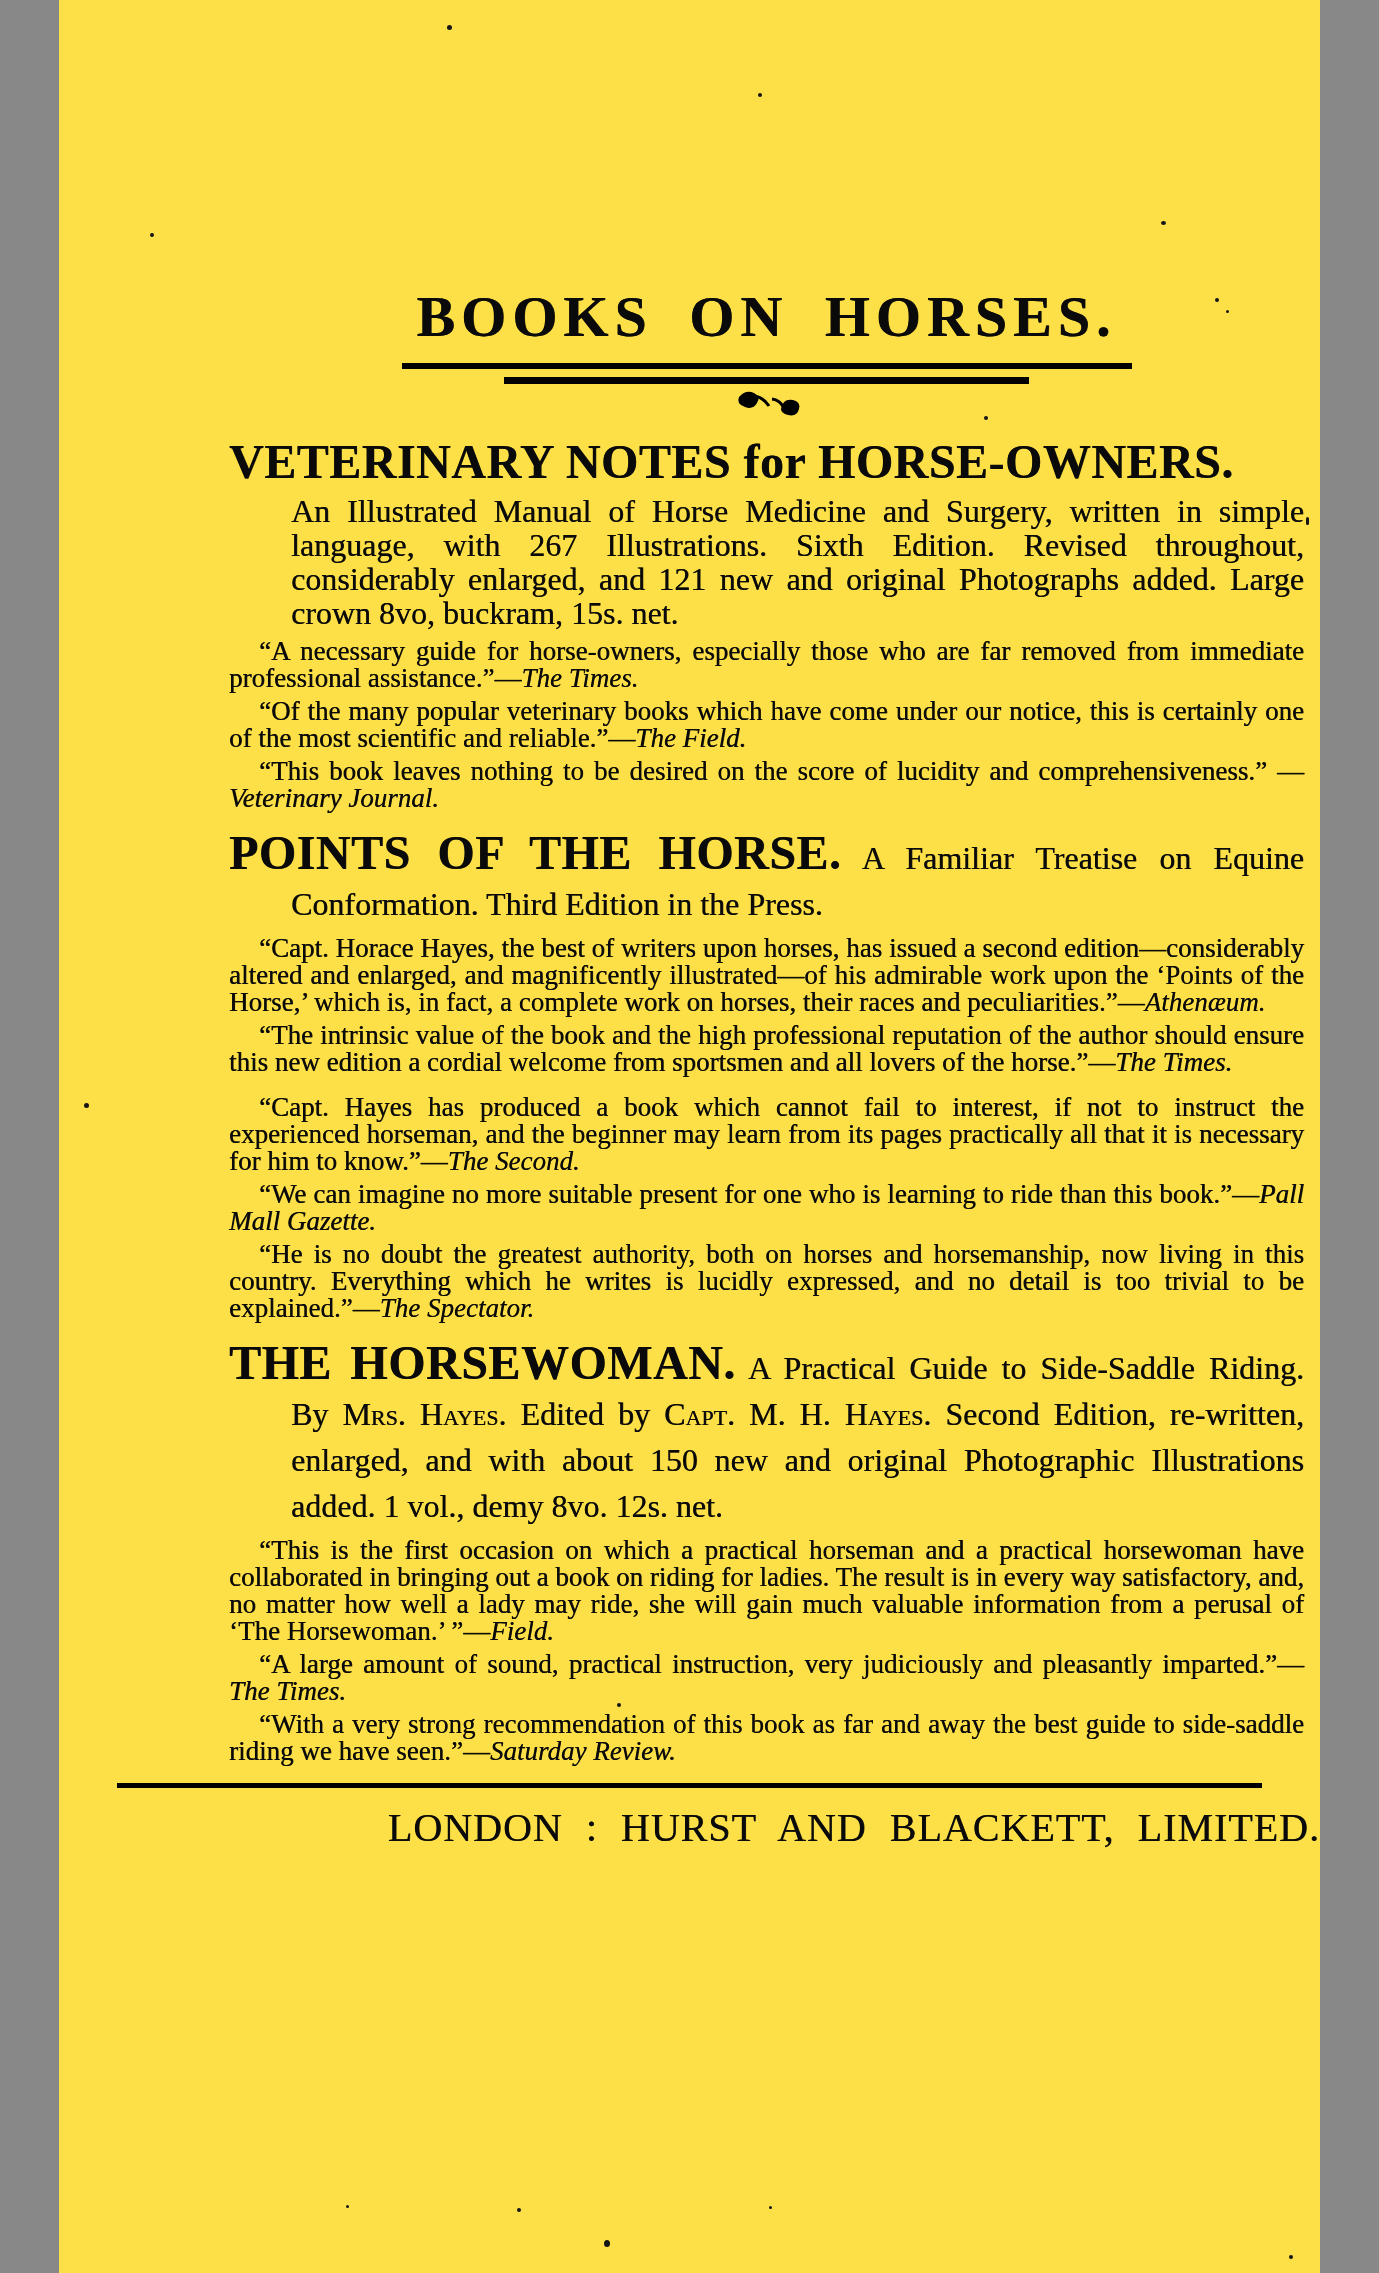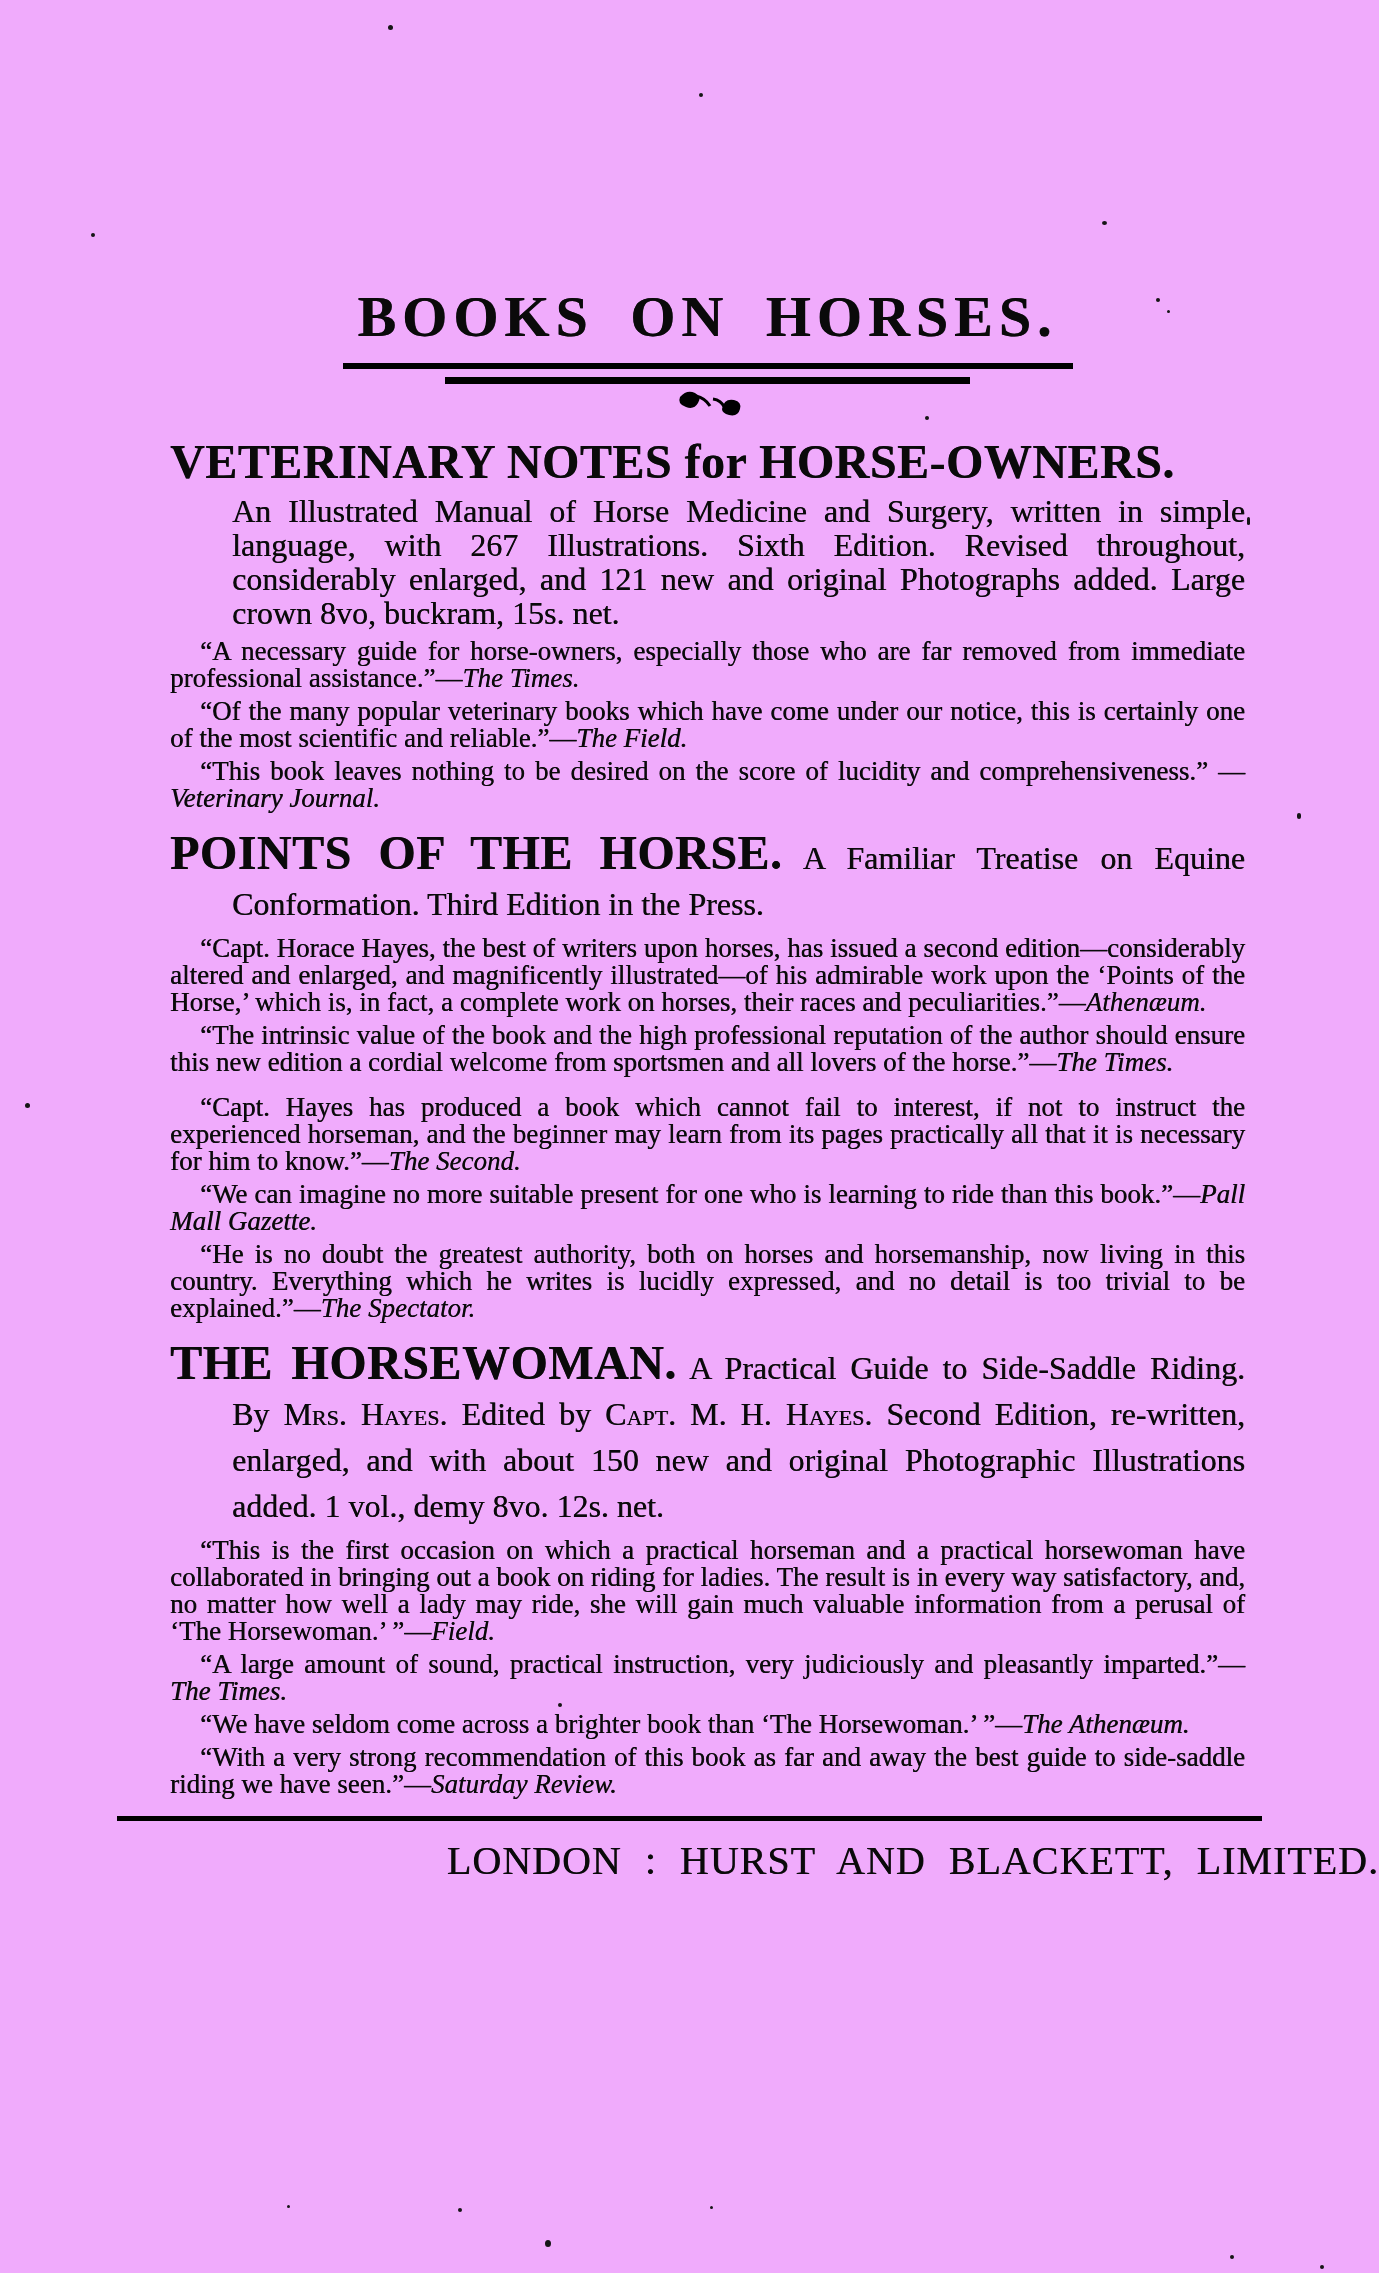--- a/index.html
+++ b/index.html
@@ -1,21 +1,21 @@
 <!DOCTYPE html>
 <html><head>
 <meta charset="utf-8">
 <style>
   html, body { margin: 0; padding: 0; background: #888; }
   .page {
     position: relative;
-    width: 1379px;
+    width: 1261px;
     height: 2273px;
     margin: 0 auto;
-    background: #f0abfc;
+    background: #fde047;
     color: #0a0a0a;
     font-family: "Liberation Serif", "DejaVu Serif", serif;
     overflow: hidden;
     text-shadow: 0.4px 0.4px 0 rgba(0,0,0,0.8);
   }
   .content { margin-left: 170px; width: 1075px; }
 
   .title {
     margin: 0;
     padding-top: 285px;
@@ -118,21 +118,20 @@
         <p class="quote"><span>“We can imagine no more suitable present for one who is learning to ride than this book.”—</span><i class="src">Pall Mall Gazette.</i></p>
         <p class="quote"><span>“He is no doubt the greatest authority, both on horses and horsemanship, now living in this country. Everything which he writes is lucidly expressed, and no detail is too trivial to be explained.”—</span><i class="src">The Spectator.</i></p>
       </div>
     </div>
 
     <div class="section">
       <p class="head"><span class="b">THE HORSEWOMAN.</span><span> A Practical Guide to Side-Saddle Riding. By </span><span class="sc">Mrs. Hayes</span><span>. Edited by </span><span class="sc">Capt. M. H. Hayes</span><span>. Second Edition, re-written, enlarged, and with about 150 new and original Photographic Illustrations added. 1 vol., demy 8vo. 12s. net.</span></p>
       <div class="quotes">
         <p class="quote"><span>“This is the first occasion on which a practical horseman and a practical horsewoman have collaborated in bringing out a book on riding for ladies. The result is in every way satisfactory, and, no matter how well a lady may ride, she will gain much valuable information from a perusal of ‘The Horsewoman.’ ”—</span><i class="src">Field.</i></p>
         <p class="quote"><span>“A large amount of sound, practical instruction, very judiciously and pleasantly imparted.”—</span><i class="src">The Times.</i></p>
-        <p class="quote"><span>“We have seldom come across a brighter book than ‘The Horsewoman.’ ”—</span><i class="src">The Athenæum.</i></p>
         <p class="quote"><span>“With a very strong recommendation of this book as far and away the best guide to side-saddle riding we have seen.”—</span><i class="src">Saturday Review.</i></p>
       </div>
     </div>
   </div>
 
   <div class="bottom-rule"></div>
   <p class="footer">LONDON :  HURST  AND  BLACKETT,  LIMITED.</p>
 
   <i class="speck" style="left:388px;top:25px;width:5px;height:5px;"></i>
   <i class="speck" style="left:699px;top:93px;width:4px;height:4px;"></i>

